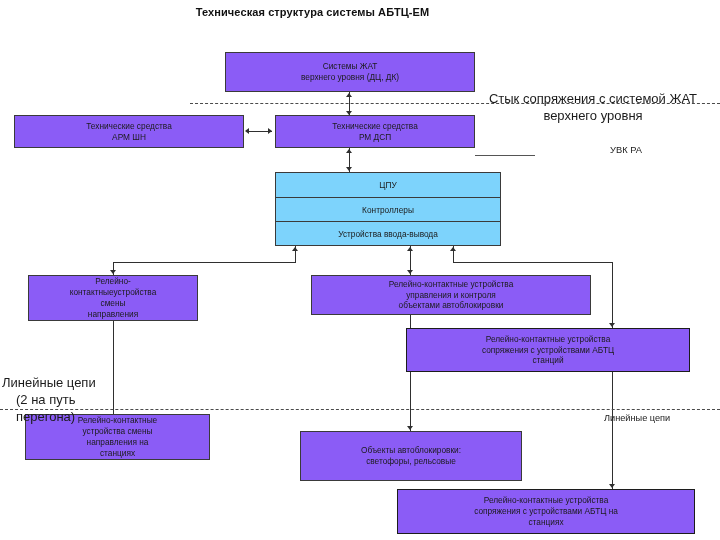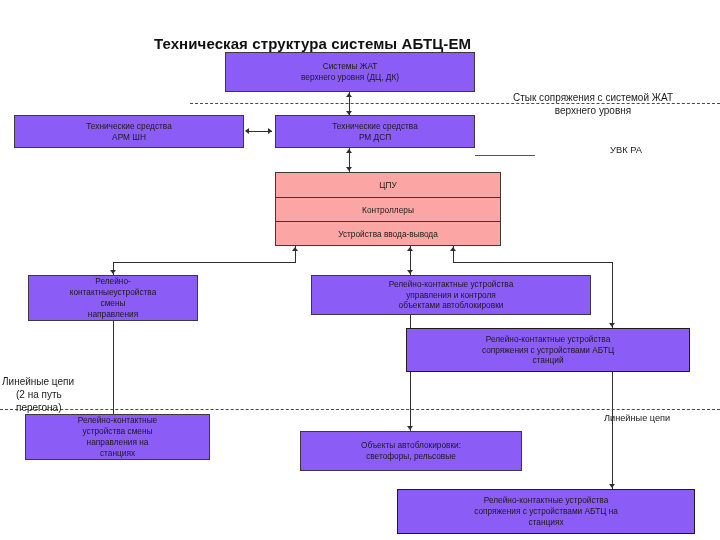--- a/index.html
+++ b/index.html
@@ -15,25 +15,24 @@
     overflow: hidden;
     font-family: "Liberation Sans", "DejaVu Sans", sans-serif;
     color: #1a1a1a;
   }
   #title {
     position: absolute;
     left: 0;
     top: 6px;
     width: 625px;
     text-align: center;
-    font-size: 15px;
+    font-size: 11px;
     font-weight: 600;
     letter-spacing: 0.1px;
     color: #111111;
-    margin-top: 29px;
   }
   .box {
     position: absolute;
     box-sizing: border-box;
     border: 1px solid #3a3a3a;
     background: #8b5cf6;
     display: flex;
     align-items: center;
     justify-content: center;
     text-align: center;
@@ -43,21 +42,21 @@
     padding: 1px 3px;
     z-index: 3;
   }
   .box.thick { border: 1.6px solid #1c1c1c; }
   .box span { display: block; width: 100%; }
 
   .stack {
     position: absolute;
     box-sizing: border-box;
     border: 1px solid #3a3a3a;
-    background: #fca5a5;
+    background: #7dd3fc;
     z-index: 3;
   }
   .stack .cell {
     box-sizing: border-box;
     display: flex;
     align-items: center;
     justify-content: center;
     text-align: center;
     font-size: 8.3px;
     color: #1b1b1b;
@@ -100,21 +99,21 @@
   }
 
   .dashed {
     position: absolute;
     border-top: 1.4px dashed #4a4a4a;
     height: 0;
     z-index: 1;
   }
   .note {
     position: absolute;
-    font-size: 10px;
+    font-size: 13px;
     line-height: 1.3;
     color: #1b1b1b;
     z-index: 4;
     background: transparent;
   }
   .note.center { text-align: center; }
   .note.left { text-align: left; }
   .bracket {
     position: absolute;
     box-sizing: border-box;
@@ -243,21 +242,21 @@
 
   <div class="box" style="left:25px; top:414px; width:185px; height:46px;">
     <span>
       <span>Релейно-контактные</span>
       <span>устройства смены</span>
       <span>направления на</span>
       <span>станциях</span>
     </span>
   </div>
 
-  <div class="box" style="left:300px; top:431px; width:222px; height:40px;">
+  <div class="box" style="left:300px; top:431px; width:222px; height:50px;">
     <span>
       <span>Объекты автоблокировки:</span>
       <span>светофоры, рельсовые</span>
     </span>
   </div>
 
   <div class="box thick" style="left:397px; top:489px; width:298px; height:45px;">
     <span>
       <span>Релейно-контактные устройства</span>
       <span>сопряжения с устройствами АБТЦ на</span>

